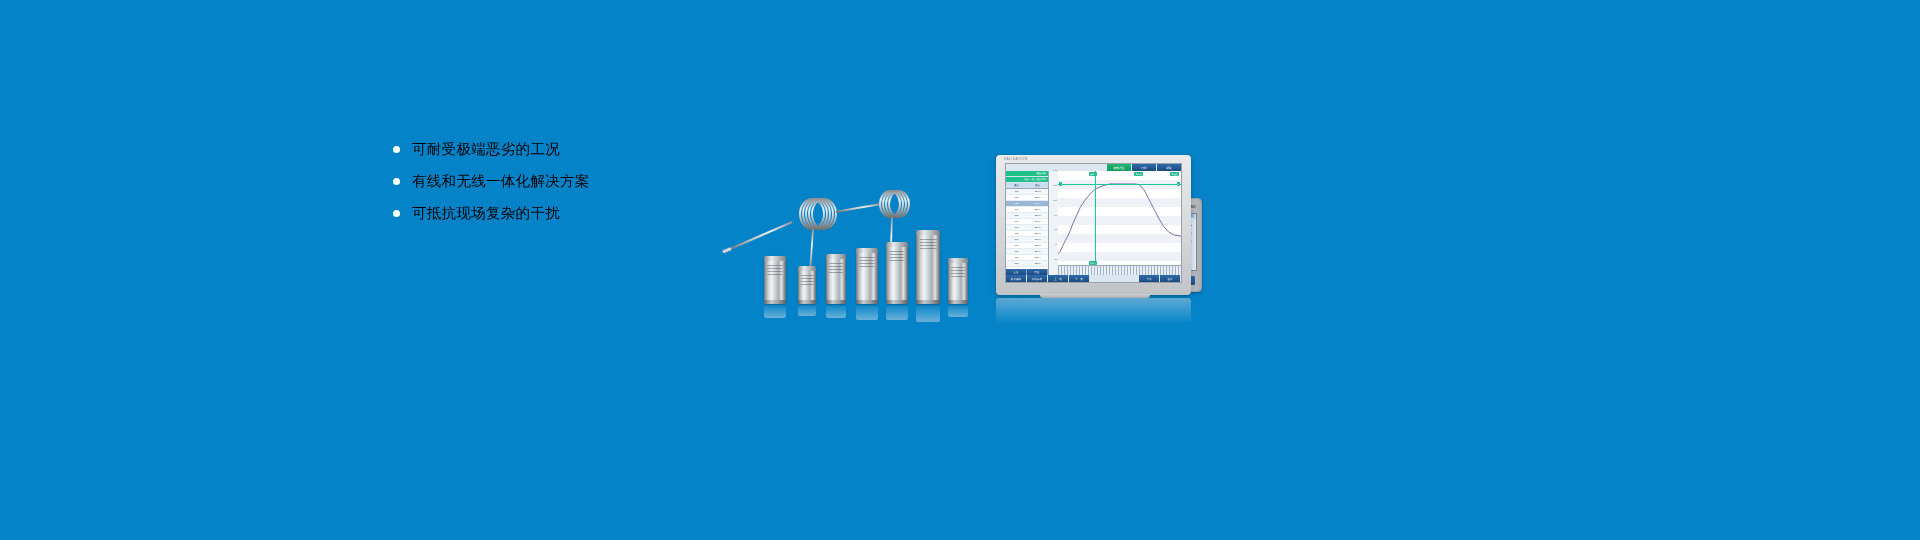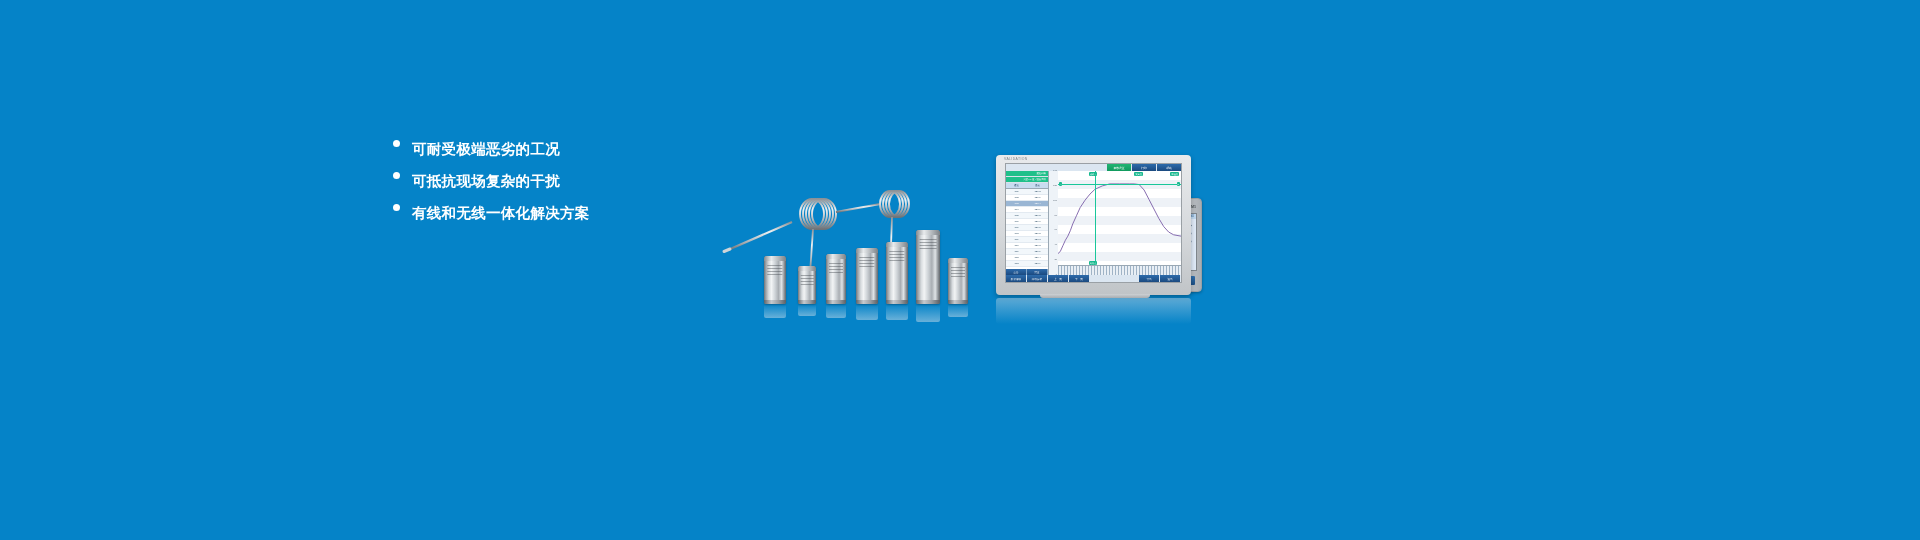--- a/index.html
+++ b/index.html
@@ -40,27 +40,26 @@
     white-space: nowrap;
     opacity: 0.98;
   }
   .bullets {
     list-style: none;
     margin: 0;
     padding: 0;
   }
   .bullets li {
     font-size: 14.5px;
-    color: #ffffff;
+    color: #000000;
     letter-spacing: 0.3px;
     margin-bottom: 13px;
     display: flex;
-    align-items: flex-start;
+    align-items: center;
     white-space: nowrap;
-    font-weight: bold;
   }
   .dot {
     width: 7px;
     height: 7px;
     border-radius: 50%;
     background: #ffffff;
     margin-right: 12px;
     flex: 0 0 auto;
   }
 
@@ -378,25 +377,25 @@
 <div id="banner">
 
   <div class="text-block">
     <ul class="bullets">
       <li>
         <span class="dot"></span>
         <span>可耐受极端恶劣的工况</span>
       </li>
       <li>
         <span class="dot"></span>
-        <span>可抵抗现场复杂的干扰</span>
+        <span>有线和无线一体化解决方案</span>
       </li>
       <li>
         <span class="dot"></span>
-        <span>有线和无线一体化解决方案</span>
+        <span>可抵抗现场复杂的干扰</span>
       </li>
     </ul>
   </div>
 
   <div id="products">
 
     <svg class="probe-wire" width="260" height="160" viewBox="0 0 260 160" style="left:0px; top:58px;">
       <defs>
         <linearGradient id="steel" x1="0" y1="0" x2="0" y2="1">
           <stop offset="0%" stop-color="#8d9297"></stop>

